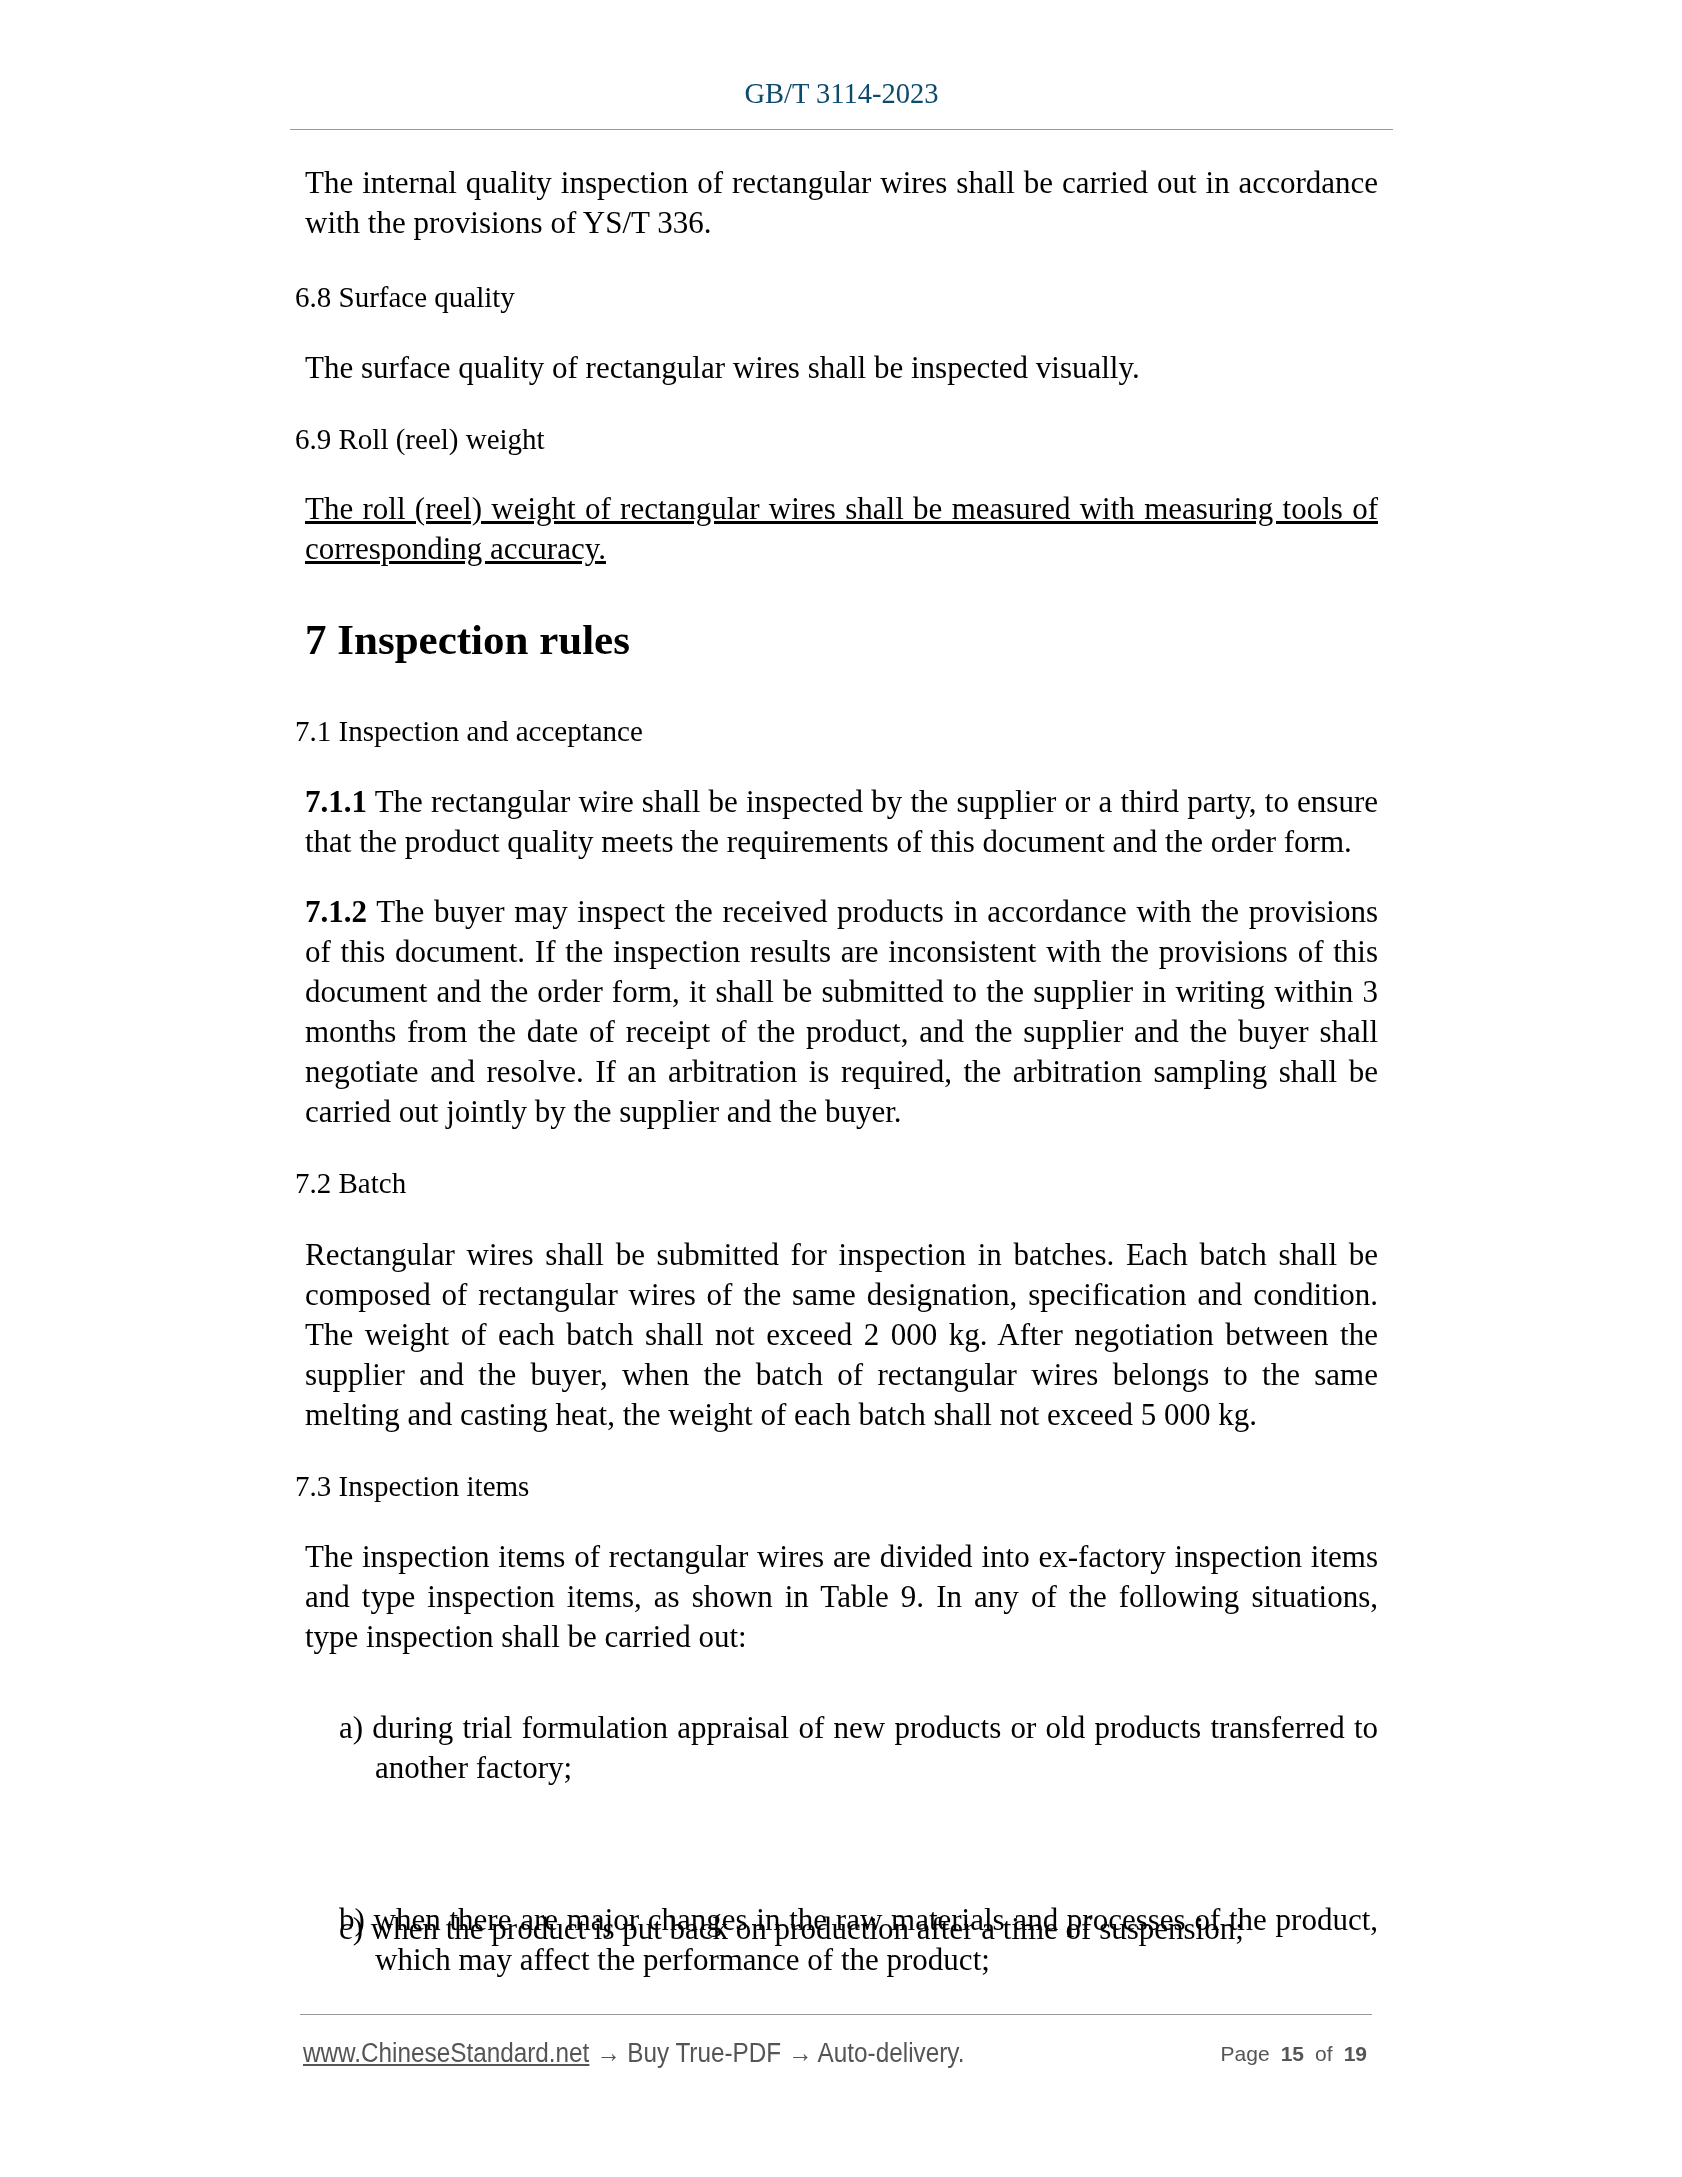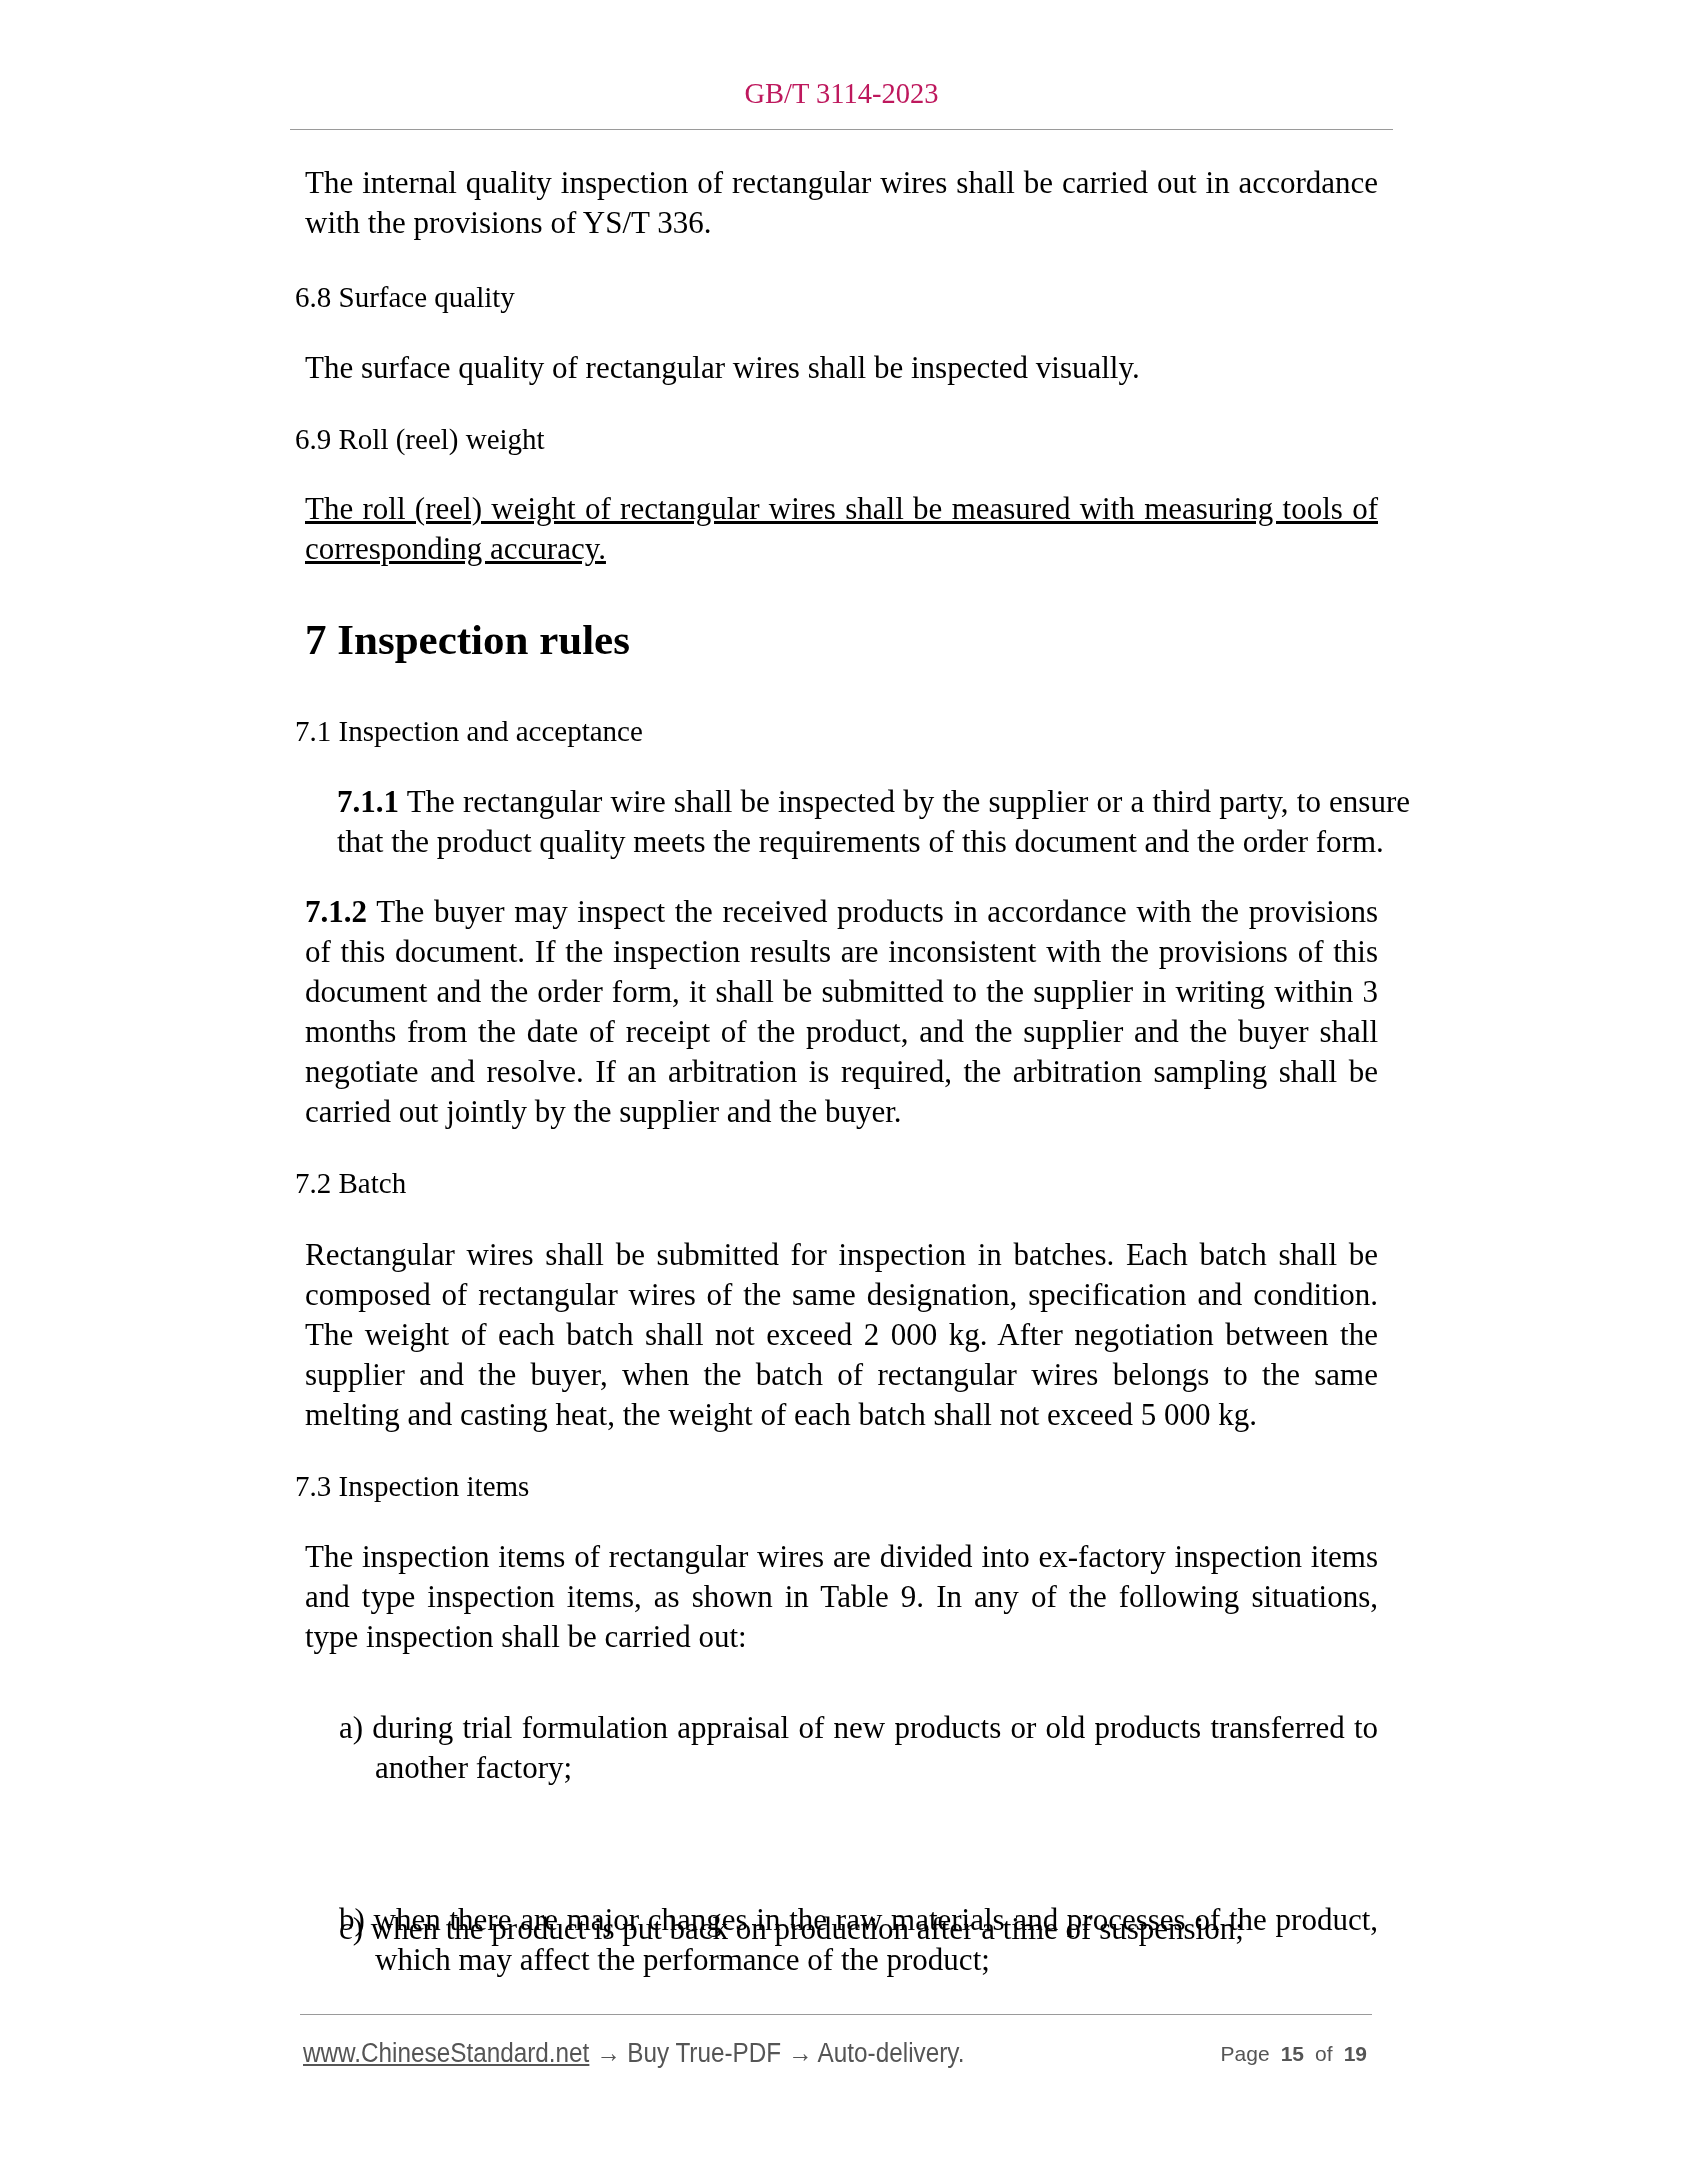--- a/index.html
+++ b/index.html
@@ -1,19 +1,19 @@
 <!DOCTYPE html>
 <html style="font-size:14px"><head>
 <meta charset="utf-8">
 <style>
   html, body { margin:0; padding:0; background:#ffffff; }
   body { width:1683px; height:2177px; position:relative; overflow:hidden;
          font-family:"Liberation Serif", serif; color:#000; }
   .hdr-text { position:absolute; left:0; width:1683px; top:76px; text-align:center;
-              font-size:28.5px; color:#be185d; line-height:35px; }
+              font-size:28.5px; color:#0c4a6e; line-height:35px; }
   .rule { position:absolute; height:0; border-top:1.7px solid #9a9a9a; }
   .blk { position:absolute; left:305px; width:1073px; font-size:31px; line-height:40px;
          text-align:justify; }
   .blk p { margin:0; }
   .h2 { position:absolute; left:295px; font-weight:normal; font-size:29px; line-height:40px; }
   .h1 { position:absolute; left:305px; font-weight:bold; font-size:43px; line-height:52px; }
   .item { position:absolute; left:339px; width:1039px; font-size:31px; line-height:40px;
           text-align:justify; text-align-last:left; }
   .item .body-wrap { padding-left:36px; text-indent:-36px; }
   .b { font-weight:bold; }
@@ -45,21 +45,21 @@
 
   <div class="h2" style="top:419px;">6.9 Roll (reel) weight</div>
   <div class="blk" style="top:489px;text-decoration:underline;">
     <p>The roll (reel) weight of rectangular wires shall be measured with measuring tools of corresponding accuracy.</p>
   </div>
 
   <div class="h1" style="top:614px;">7 Inspection rules</div>
 
   <div class="h2" style="top:711px;">7.1 Inspection and acceptance</div>
 
-  <div class="blk" style="top:782px;margin-left:32px;">
+  <div class="blk" style="top:782px;">
     <p><span class="b">7.1.1</span> <span>The rectangular wire shall be inspected by the supplier or a third party, to ensure that the product quality meets the requirements of this document and the order form.</span></p>
   </div>
 
   <div class="blk" style="top:892px;">
     <p><span class="b">7.1.2</span> <span>The buyer may inspect the received products in accordance with the provisions of this document. If the inspection results are inconsistent with the provisions of this document and the order form, it shall be submitted to the supplier in writing within 3 months from the date of receipt of the product, and the supplier and the buyer shall negotiate and resolve. If an arbitration is required, the arbitration sampling shall be carried out jointly by the supplier and the buyer.</span></p>
   </div>
 
   <div class="h2" style="top:1163px;">7.2 Batch</div>
   <div class="blk" style="top:1235px;">
     <p>Rectangular wires shall be submitted for inspection in batches. Each batch shall be composed of rectangular wires of the same designation, specification and condition. The weight of each batch shall not exceed 2 000 kg. After negotiation between the supplier and the buyer, when the batch of rectangular wires belongs to the same melting and casting heat, the weight of each batch shall not exceed 5 000 kg.</p>

